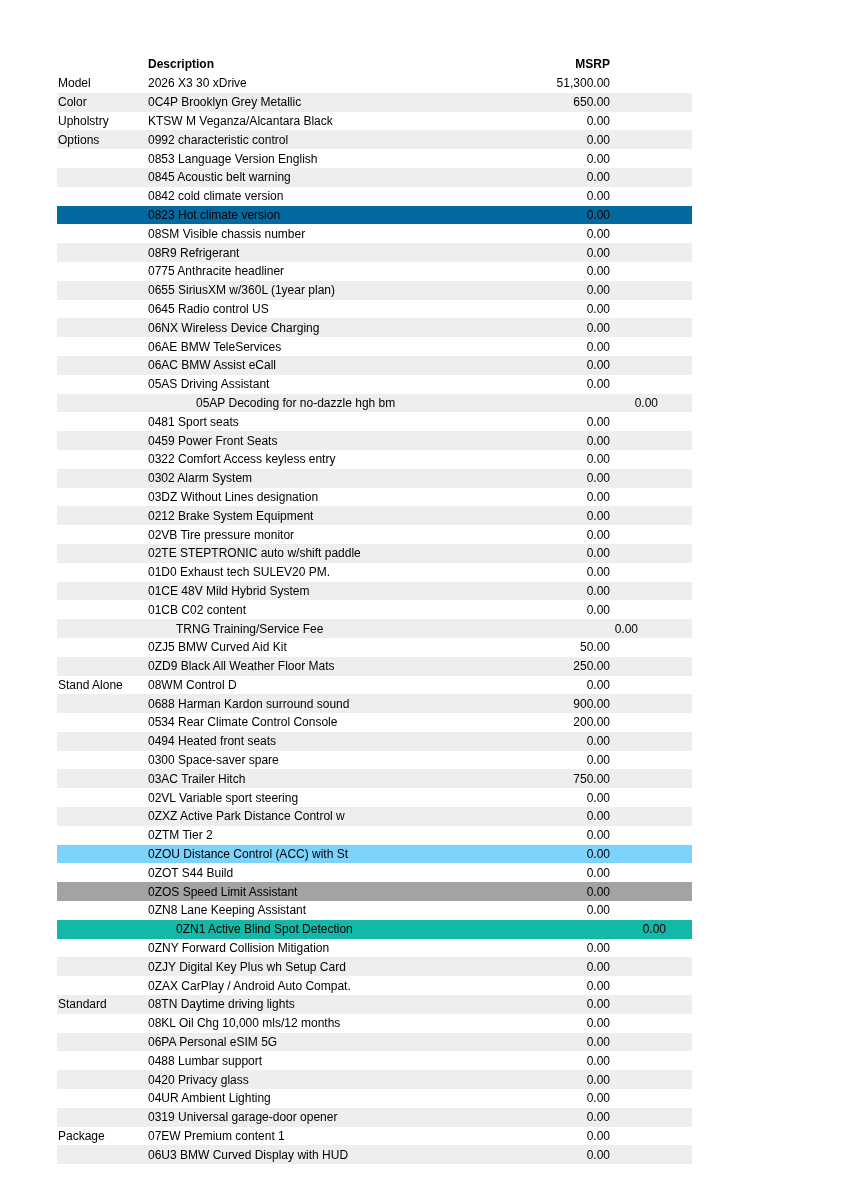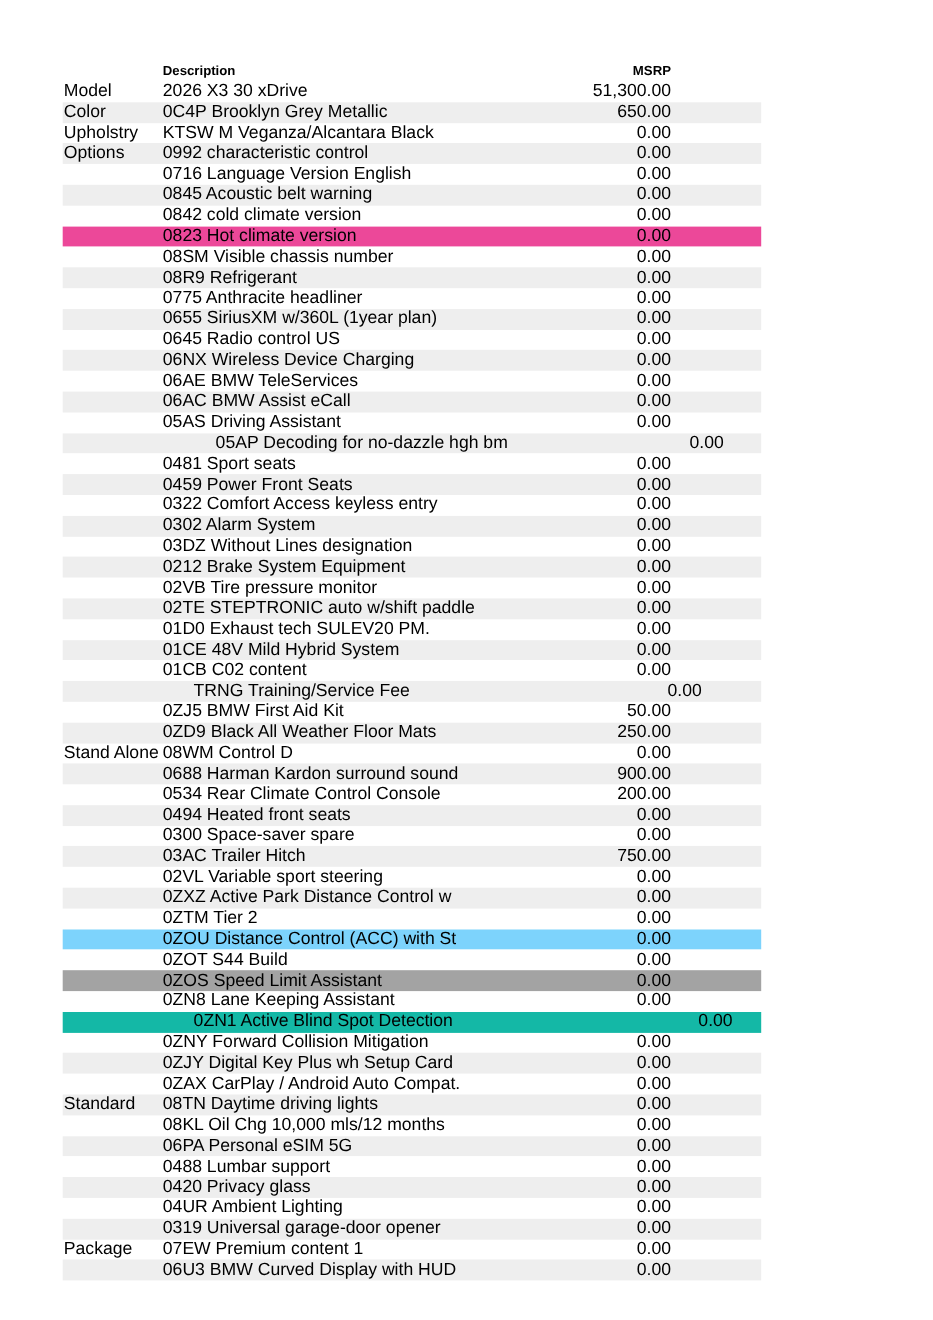--- a/index.html
+++ b/index.html
@@ -29,21 +29,21 @@
     height: 20px;
     align-items: center;
     font-size: 12px;
     font-weight: bold;
   }
   .row {
     display: grid;
     grid-template-columns: 91px 352px 110px 183px;
     height: 18.8px;
     align-items: center;
-    font-size: 16px;
+    font-size: 12px;
   }
   .row.striped {
     background: #eeeeee;
   }
   .cell {
     white-space: nowrap;
     overflow: hidden;
   }
   .cell-category {
     padding-left: 1px;
@@ -83,37 +83,37 @@
           <div class="cell cell-spacer"></div>
         </div>
         <div class="row striped" style="background: rgb(238, 238, 238);">
           <div class="cell cell-category">Options</div>
           <div class="cell cell-desc">0992 characteristic control</div>
           <div class="cell cell-msrp">0.00</div>
           <div class="cell cell-spacer"></div>
         </div>
         <div class="row">
           <div class="cell cell-category"></div>
-          <div class="cell cell-desc">0716 Language Version English</div>
+          <div class="cell cell-desc">0853 Language Version English</div>
           <div class="cell cell-msrp">0.00</div>
           <div class="cell cell-spacer"></div>
         </div>
         <div class="row striped" style="background: rgb(238, 238, 238);">
           <div class="cell cell-category"></div>
           <div class="cell cell-desc">0845 Acoustic belt warning</div>
           <div class="cell cell-msrp">0.00</div>
           <div class="cell cell-spacer"></div>
         </div>
         <div class="row">
           <div class="cell cell-category"></div>
           <div class="cell cell-desc">0842 cold climate version</div>
           <div class="cell cell-msrp">0.00</div>
           <div class="cell cell-spacer"></div>
         </div>
-        <div class="row striped" style="background: #ec4899;">
+        <div class="row striped" style="background: #0369a1;">
           <div class="cell cell-category"></div>
           <div class="cell cell-desc">0823 Hot climate version</div>
           <div class="cell cell-msrp">0.00</div>
           <div class="cell cell-spacer"></div>
         </div>
         <div class="row">
           <div class="cell cell-category"></div>
           <div class="cell cell-desc">08SM Visible chassis number</div>
           <div class="cell cell-msrp">0.00</div>
           <div class="cell cell-spacer"></div>
@@ -239,21 +239,21 @@
           <div class="cell cell-spacer"></div>
         </div>
         <div class="row striped" style="background: rgb(238, 238, 238); padding-left: 28px;">
           <div class="cell cell-category"></div>
           <div class="cell cell-desc">TRNG Training/Service Fee</div>
           <div class="cell cell-msrp">0.00</div>
           <div class="cell cell-spacer"></div>
         </div>
         <div class="row">
           <div class="cell cell-category"></div>
-          <div class="cell cell-desc">0ZJ5 BMW First Aid Kit</div>
+          <div class="cell cell-desc">0ZJ5 BMW Curved Aid Kit</div>
           <div class="cell cell-msrp">50.00</div>
           <div class="cell cell-spacer"></div>
         </div>
         <div class="row striped" style="background: rgb(238, 238, 238);">
           <div class="cell cell-category"></div>
           <div class="cell cell-desc">0ZD9 Black All Weather Floor Mats</div>
           <div class="cell cell-msrp">250.00</div>
           <div class="cell cell-spacer"></div>
         </div>
         <div class="row">

